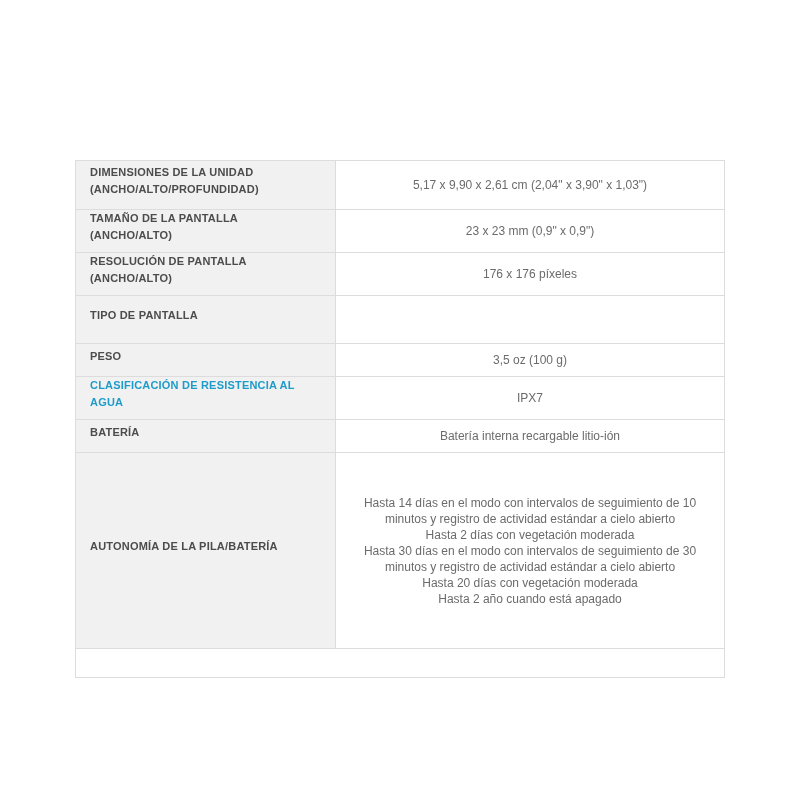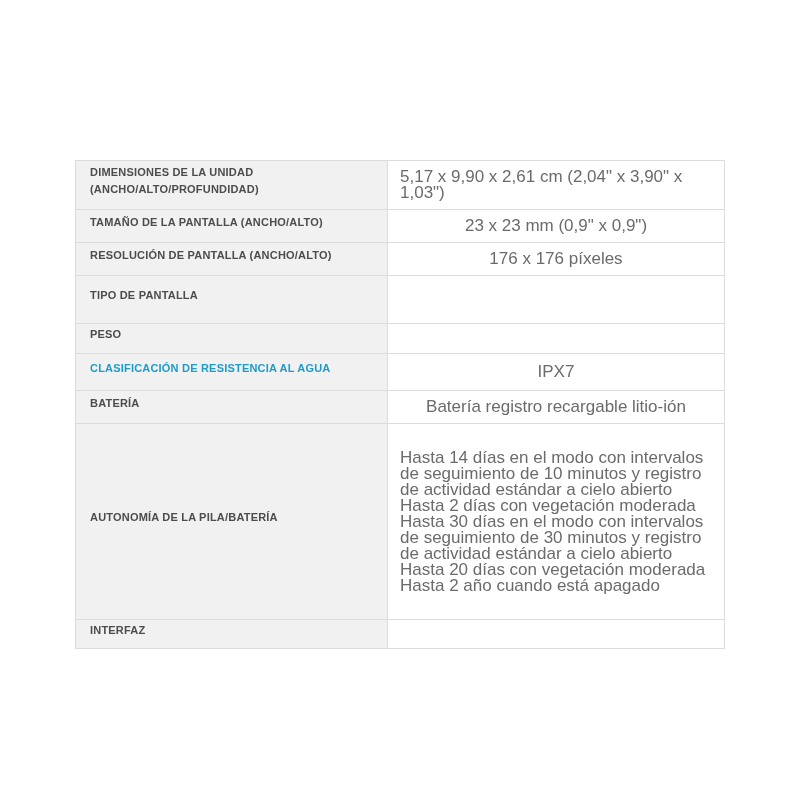--- a/index.html
+++ b/index.html
@@ -14,45 +14,45 @@
     margin: 160px auto 0 auto;
     border: 1px solid #dcdcdc;
     background: #ffffff;
   }
   .spec-row {
     display: flex;
     border-top: 1px solid #dcdcdc;
   }
   .spec-row:first-child { border-top: none; }
   .cell-label {
-    width: 312px;
+    width: 260px;
     background: #f1f1f1;
     border-right: 1px solid #dcdcdc;
     display: flex;
     align-items: center;
     padding: 0 26px 8px 14px;
     font-size: 11px;
     font-weight: bold;
     color: #4c4c4c;
     letter-spacing: 0.2px;
     line-height: 17px;
     text-transform: uppercase;
   }
   .cell-value {
     flex: 1;
     background: #ffffff;
     display: flex;
     flex-direction: column;
     align-items: center;
     justify-content: center;
     padding: 8px 12px;
-    font-size: 17px;
+    font-size: 12px;
     color: #6b6b6b;
     line-height: 16px;
-    text-align: left;
+    text-align: center;
   }
   .cell-label.link {
     color: #1d9cc9;
     cursor: pointer;
   }
   .value-line { width: 100%; }
 </style>
 </head>
 <body>
 
@@ -72,40 +72,40 @@
     <div class="cell-label">RESOLUCIÓN DE PANTALLA (ANCHO/ALTO)</div>
     <div class="cell-value">176 x 176 píxeles</div>
   </div>
 
   <div class="spec-row" style="min-height:48px">
     <div class="cell-label">TIPO DE PANTALLA</div>
   </div>
 
   <div class="spec-row" style="min-height:30px">
     <div class="cell-label">PESO</div>
+    <div class="cell-value">3,5 oz (100 g)</div>
   </div>
 
   <div class="spec-row" style="min-height:37px">
     <div class="cell-label link">CLASIFICACIÓN DE RESISTENCIA AL AGUA</div>
     <div class="cell-value">IPX7</div>
   </div>
 
   <div class="spec-row" style="min-height:32px">
     <div class="cell-label">BATERÍA</div>
-    <div class="cell-value">Batería registro recargable litio-ión</div>
+    <div class="cell-value">Batería interna recargable litio-ión</div>
   </div>
 
   <div class="spec-row" style="min-height:196px">
     <div class="cell-label">AUTONOMÍA DE LA PILA/BATERÍA</div>
     <div class="cell-value">
       <div class="value-line">Hasta 14 días en el modo con intervalos de seguimiento de 10 minutos y registro de actividad estándar a cielo abierto</div>
       <div class="value-line">Hasta 2 días con vegetación moderada</div>
       <div class="value-line">Hasta 30 días en el modo con intervalos de seguimiento de 30 minutos y registro de actividad estándar a cielo abierto</div>
       <div class="value-line">Hasta 20 días con vegetación moderada</div>
       <div class="value-line">Hasta 2 año cuando está apagado</div>
     </div>
   </div>
 
   <div class="spec-row" style="min-height:29px">
-    <div class="cell-label">INTERFAZ</div>
   </div>
 
 </div>
 
 </body></html>

